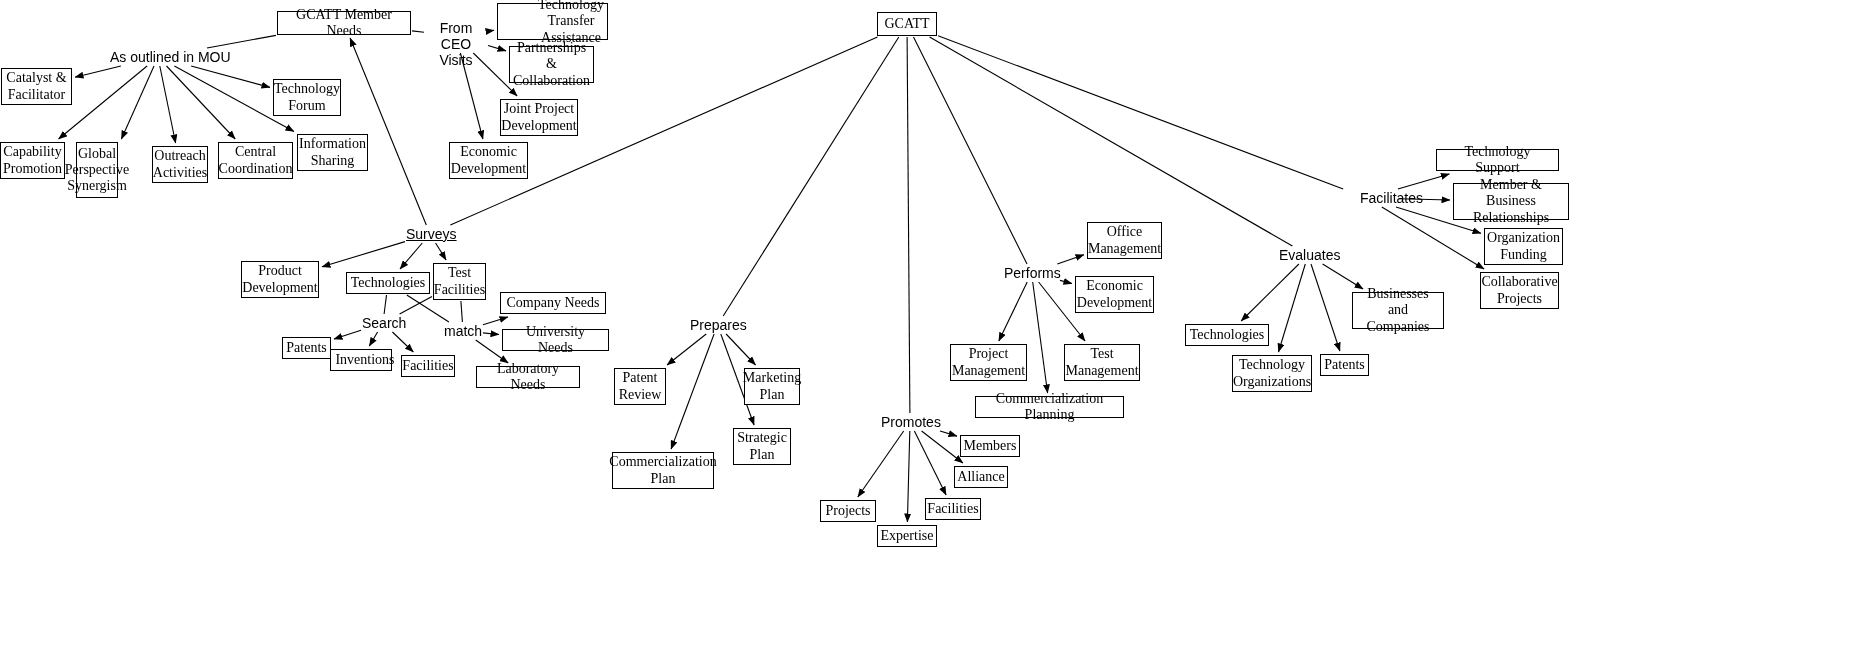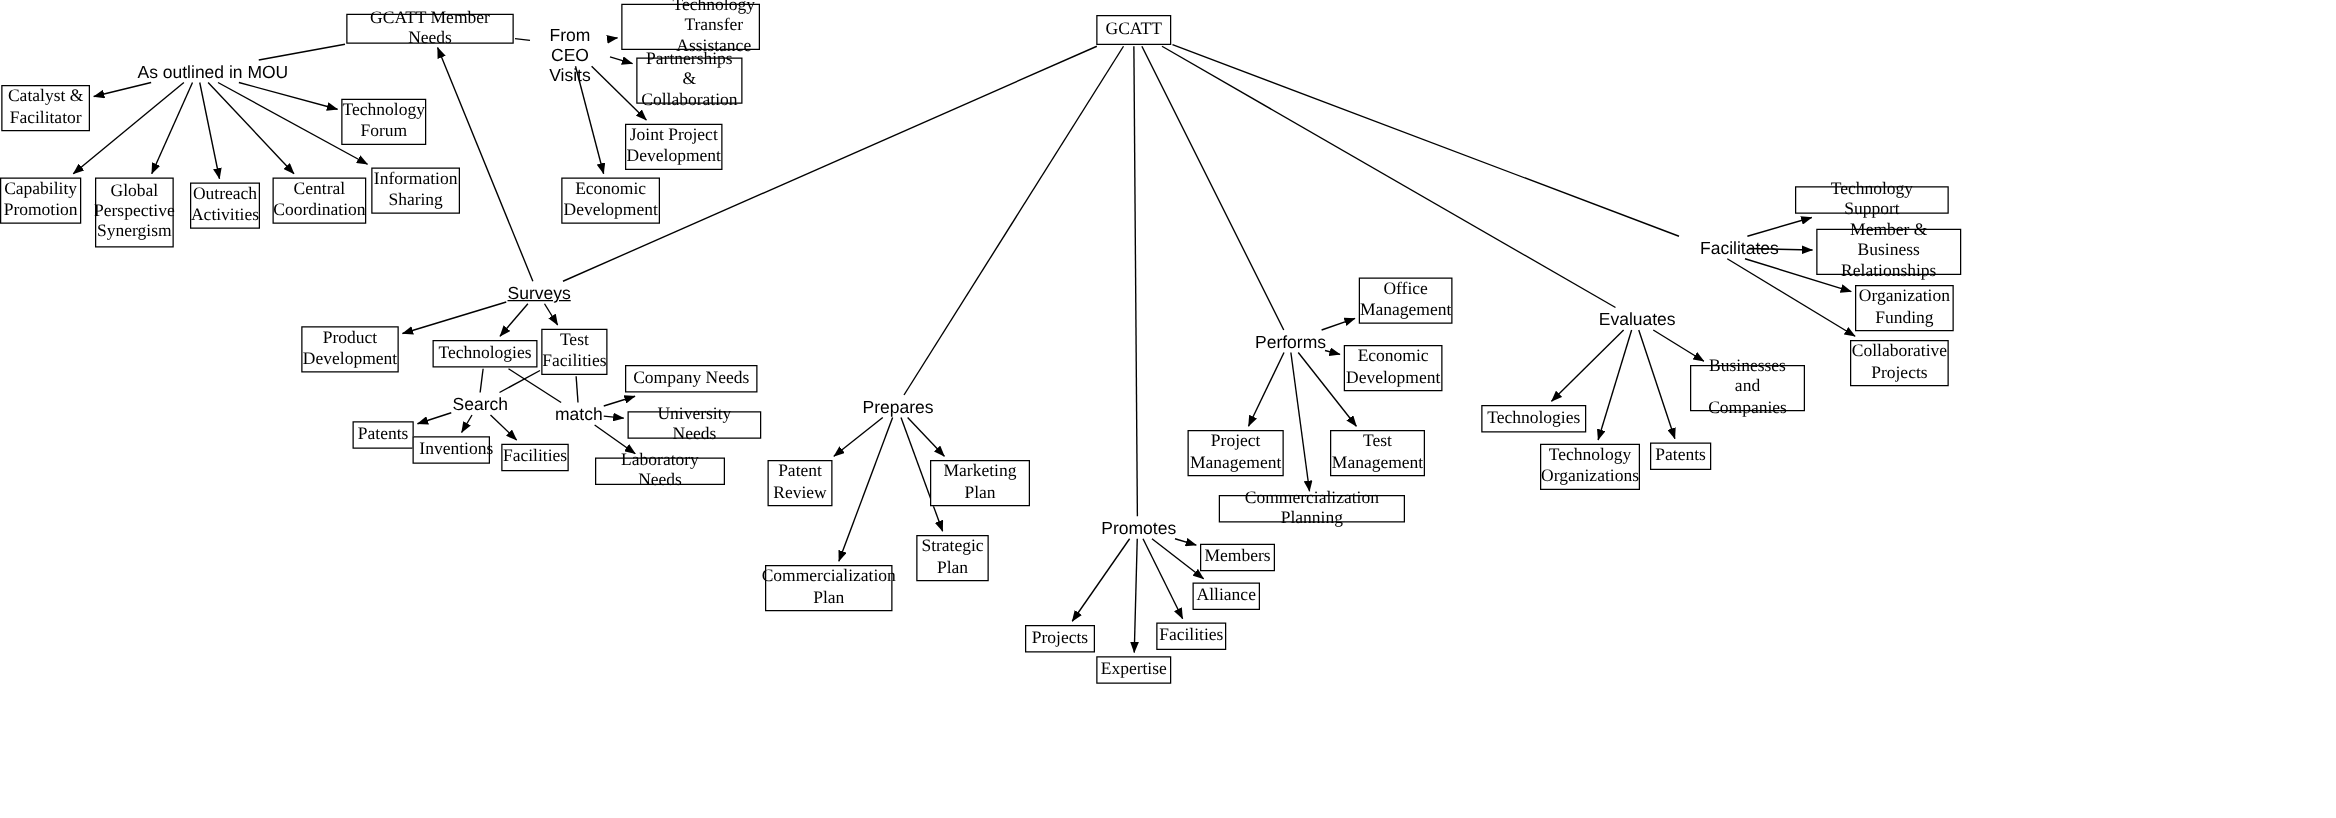--- a/index.html
+++ b/index.html
@@ -101,21 +101,21 @@
       </div>
       <div class="node" style="left: 449px; top: 142px; width: 79px; height: 37px;">
         <span>Economic Development</span>
       </div>
       <div class="node" style="left: 1px; top: 68px; width: 71px; height: 37px;">
         <span>Catalyst &amp; Facilitator</span>
       </div>
       <div class="node" style="left: 0px; top: 142px; width: 65px; height: 37px;">
         <span>Capability Promotion</span>
       </div>
-      <div class="node" style="left: 76px; top: 142px; width: 63px; height: 56px;">
+      <div class="node" style="left: 76px; top: 142px; width: 42px; height: 56px;">
         <span>Global Perspective Synergism</span>
       </div>
       <div class="node" style="left: 152px; top: 146px; width: 56px; height: 37px;">
         <span>Outreach Activities</span>
       </div>
       <div class="node" style="left: 218px; top: 142px; width: 75px; height: 37px;">
         <span>Central Coordination</span>
       </div>
       <div class="node" style="left: 297px; top: 134px; width: 71px; height: 37px;">
         <span>Information Sharing</span>
@@ -146,21 +146,21 @@
       </div>
       <div class="node" style="left: 330px; top: 349px; width: 62px; height: 22px; padding-left: 12px;">
         <span>Inventions</span>
       </div>
       <div class="node" style="left: 401px; top: 355px; width: 54px; height: 22px;">
         <span>Facilities</span>
       </div>
       <div class="node" style="left: 614px; top: 368px; width: 52px; height: 37px;">
         <span>Patent Review</span>
       </div>
-      <div class="node" style="left: 744px; top: 368px; width: 80px; height: 37px;">
+      <div class="node" style="left: 744px; top: 368px; width: 56px; height: 37px;">
         <span>Marketing Plan</span>
       </div>
       <div class="node" style="left: 733px; top: 428px; width: 58px; height: 37px;">
         <span>Strategic Plan</span>
       </div>
       <div class="node" style="left: 612px; top: 452px; width: 102px; height: 37px;">
         <span>Commercialization Plan</span>
       </div>
       <div class="node" style="left: 820px; top: 500px; width: 56px; height: 22px;">
         <span>Projects</span>

